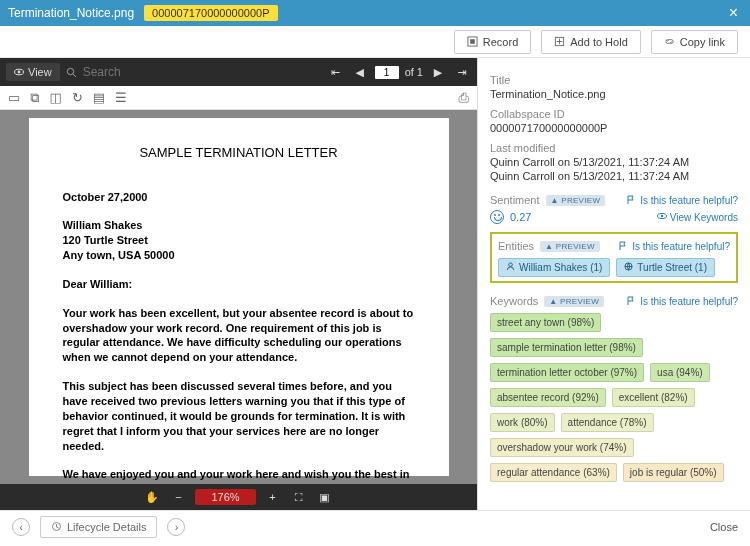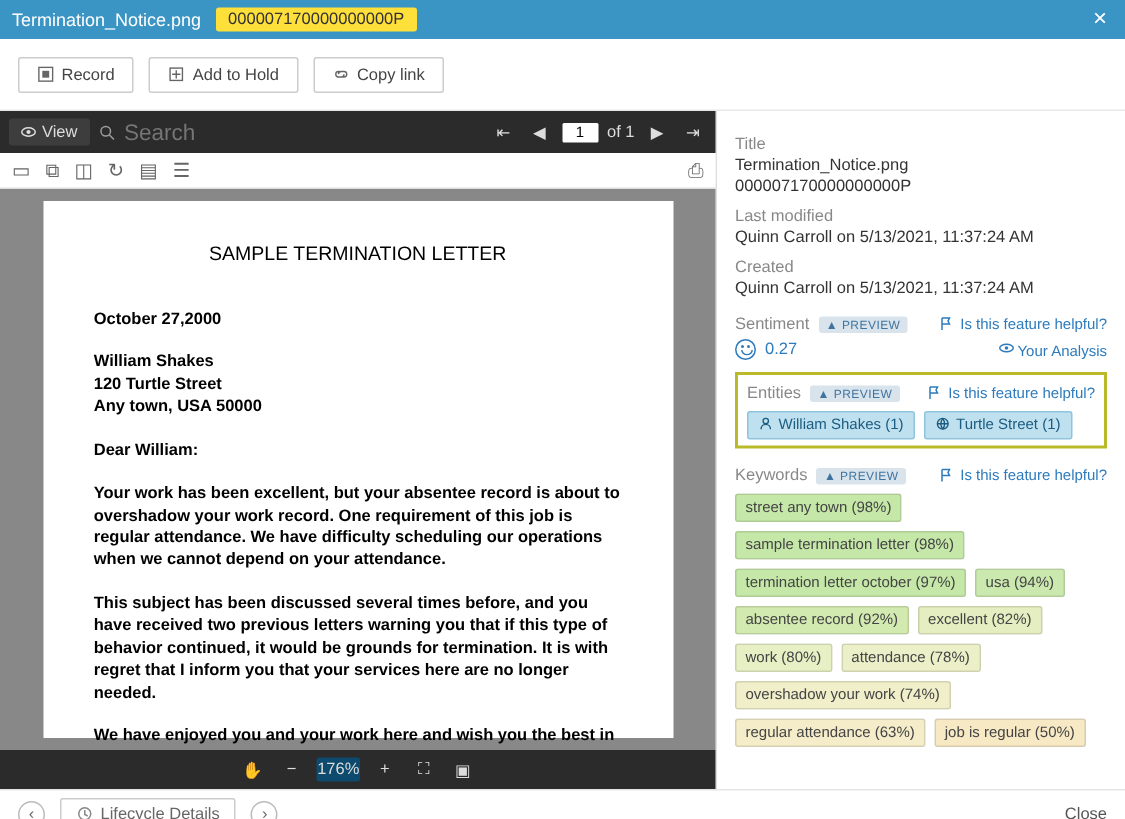--- a/index.html
+++ b/index.html
@@ -2,43 +2,43 @@
 <html><head>
 <meta charset="utf-8">
 <style>
 *{box-sizing:border-box;margin:0;padding:0;font-family:"Segoe UI",Arial,sans-serif}
 body{width:750px;height:546px;background:#fff;overflow:hidden;font-size:12px;color:#333}
 .titlebar{height:26px;background:#3a94c4;color:#fff;display:flex;align-items:center;padding:0 8px;font-size:12px}
 .titlebar .fn{margin-right:10px}
 .titlebar .idbadge{background:#ffe03a;color:#333;padding:2px 8px;border-radius:2px;font-size:11px}
 .titlebar .spacer{flex:1}
 .titlebar .closex{font-size:16px;cursor:pointer;padding:0 4px}
-.toprow{height:48px;display:flex;align-items:center;padding:0 12px;gap:10px;border-bottom:1px solid #e8e8e8}
+.toprow{height:32px;display:flex;align-items:center;justify-content:flex-end;padding:0 12px;gap:10px;border-bottom:1px solid #e8e8e8}
 .tbtn{border:1px solid #ccc;background:#fff;padding:5px 12px;font-size:11px;color:#444;cursor:pointer;display:inline-flex;align-items:center;gap:5px;border-radius:2px}
 .tbtn .ico{width:11px;height:11px;display:inline-block}
 .mainrow{display:flex;height:452px}
 .left{width:478px;border-right:1px solid #ddd;display:flex;flex-direction:column;background:#f7f7f7}
 .vbar{height:28px;background:#2b2b2b;color:#ddd;display:flex;align-items:center;padding:0 6px;font-size:11px;gap:6px}
 .vbar .vbtn{background:#3d3d3d;padding:3px 8px;border-radius:2px;display:inline-flex;align-items:center;gap:4px}
 .vbar .srchico{opacity:.7}
-.vbar input{background:transparent;border:none;color:#ccc;outline:none;font-size:15px;width:100px}
+.vbar input{background:transparent;border:none;color:#ccc;outline:none;font-size:12px;width:100px}
 .vbar .sp{flex:1}
 .vbar .nb{width:18px;height:18px;display:inline-flex;align-items:center;justify-content:center;cursor:pointer}
 .vbar .pg{background:#fff;color:#000;width:24px;text-align:center;border-radius:1px;font-size:10px;padding:1px 0}
 .tbar2{height:24px;background:#fff;border-bottom:1px solid #ddd;display:flex;align-items:center;padding:0 8px;gap:10px;color:#666}
 .tbar2 span{font-size:13px;cursor:pointer}
 .tbar2 .sp{flex:1}
 .doc{flex:1;background:#888;display:flex;justify-content:center;overflow:hidden;padding:8px 0}
 .page{background:#fff;width:420px;padding:26px 34px;font-family:"Times New Roman",serif;font-size:11px;color:#000;line-height:1.35}
 .page h2{text-align:center;font-size:13px;font-weight:normal;margin-bottom:28px}
 .page p{margin-bottom:14px}
 .page .b{font-weight:bold}
 .zbar{height:26px;background:#2b2b2b;color:#ddd;display:flex;align-items:center;justify-content:center;gap:8px;font-size:11px}
 .zbar .zbtn{width:18px;height:18px;display:inline-flex;align-items:center;justify-content:center;cursor:pointer}
-.zbar .zval{background:#0c4a6e;padding:2px 0;border-radius:2px}
+.zbar .zval{background:#b91c1c;padding:2px 16px;border-radius:2px}
 .right{flex:1;padding:8px 12px 0 12px;overflow-y:auto;font-size:11px;color:#555}
 .right::-webkit-scrollbar{width:8px}.right::-webkit-scrollbar-thumb{background:#ccc}
 .flabel{color:#888;font-size:11px;margin-top:8px}
 .fval{color:#333;font-size:11px;margin-top:2px}
 .sectrow{display:flex;align-items:center;margin-top:12px;gap:6px}
 .sectrow .slabel{color:#888}
 .pvbadge{background:#d8e3ec;color:#4074a0;font-size:8px;padding:1px 5px;border-radius:2px;letter-spacing:.3px}
 .sectrow .sp{flex:1}
 .helpful{color:#2d7bbd;font-size:10px;display:inline-flex;align-items:center;gap:4px;cursor:pointer}
 .smile{width:14px;height:14px;border:1.2px solid #2d7bbd;border-radius:50%;display:inline-block;position:relative}
@@ -157,24 +157,24 @@
       <span class="zval">176%</span>
       <span class="zbtn">+</span>
       <span class="zbtn">⛶</span>
       <span class="zbtn">▣</span>
     </div>
   </div>
 
   <div class="right">
     <div class="flabel">Title</div>
     <div class="fval">Termination_Notice.png</div>
+    <div class="flabel">Collabspace ID</div>
     <div class="fval">000007170000000000P</div>
     <div class="flabel">Last modified</div>
     <div class="fval">Quinn Carroll on 5/13/2021, 11:37:24 AM</div>
-    <div class="flabel">Created</div>
     <div class="fval">Quinn Carroll on 5/13/2021, 11:37:24 AM</div>
 
     <div class="sectrow">
       <span class="slabel">Sentiment</span>
       <span class="pvbadge">▲ PREVIEW</span>
       <span class="sp"></span>
       <span class="helpful">
         <svg width="10" height="10" viewBox="0 0 10 10">
             <path d="M2 1v8M2 1h5l-1 2 1 2H2" fill="none" stroke="#2d7bbd"></path>
           </svg>
@@ -183,21 +183,21 @@
     </div>
     <div class="sentrow">
       <span class="smile"></span>
       <span class="sval">0.27</span>
       <span class="sp" style="flex:1"></span>
       <span class="viewan">
         <svg width="10" height="10" viewBox="0 0 10 10" style="display:inline">
             <ellipse cx="5" cy="5" rx="4.5" ry="2.5" fill="none" stroke="#2d7bbd"></ellipse>
             <circle cx="5" cy="5" r="1.2" fill="#2d7bbd"></circle>
           </svg>
-        <span>Your Analysis</span>
+        <span>View Keywords</span>
       </span>
     </div>
 
     <div class="entbox">
       <div class="sectrow" style="margin-top:0">
         <span class="slabel">Entities</span>
         <span class="pvbadge">▲ PREVIEW</span>
         <span class="sp"></span>
         <span class="helpful">
           <svg width="10" height="10" viewBox="0 0 10 10">

